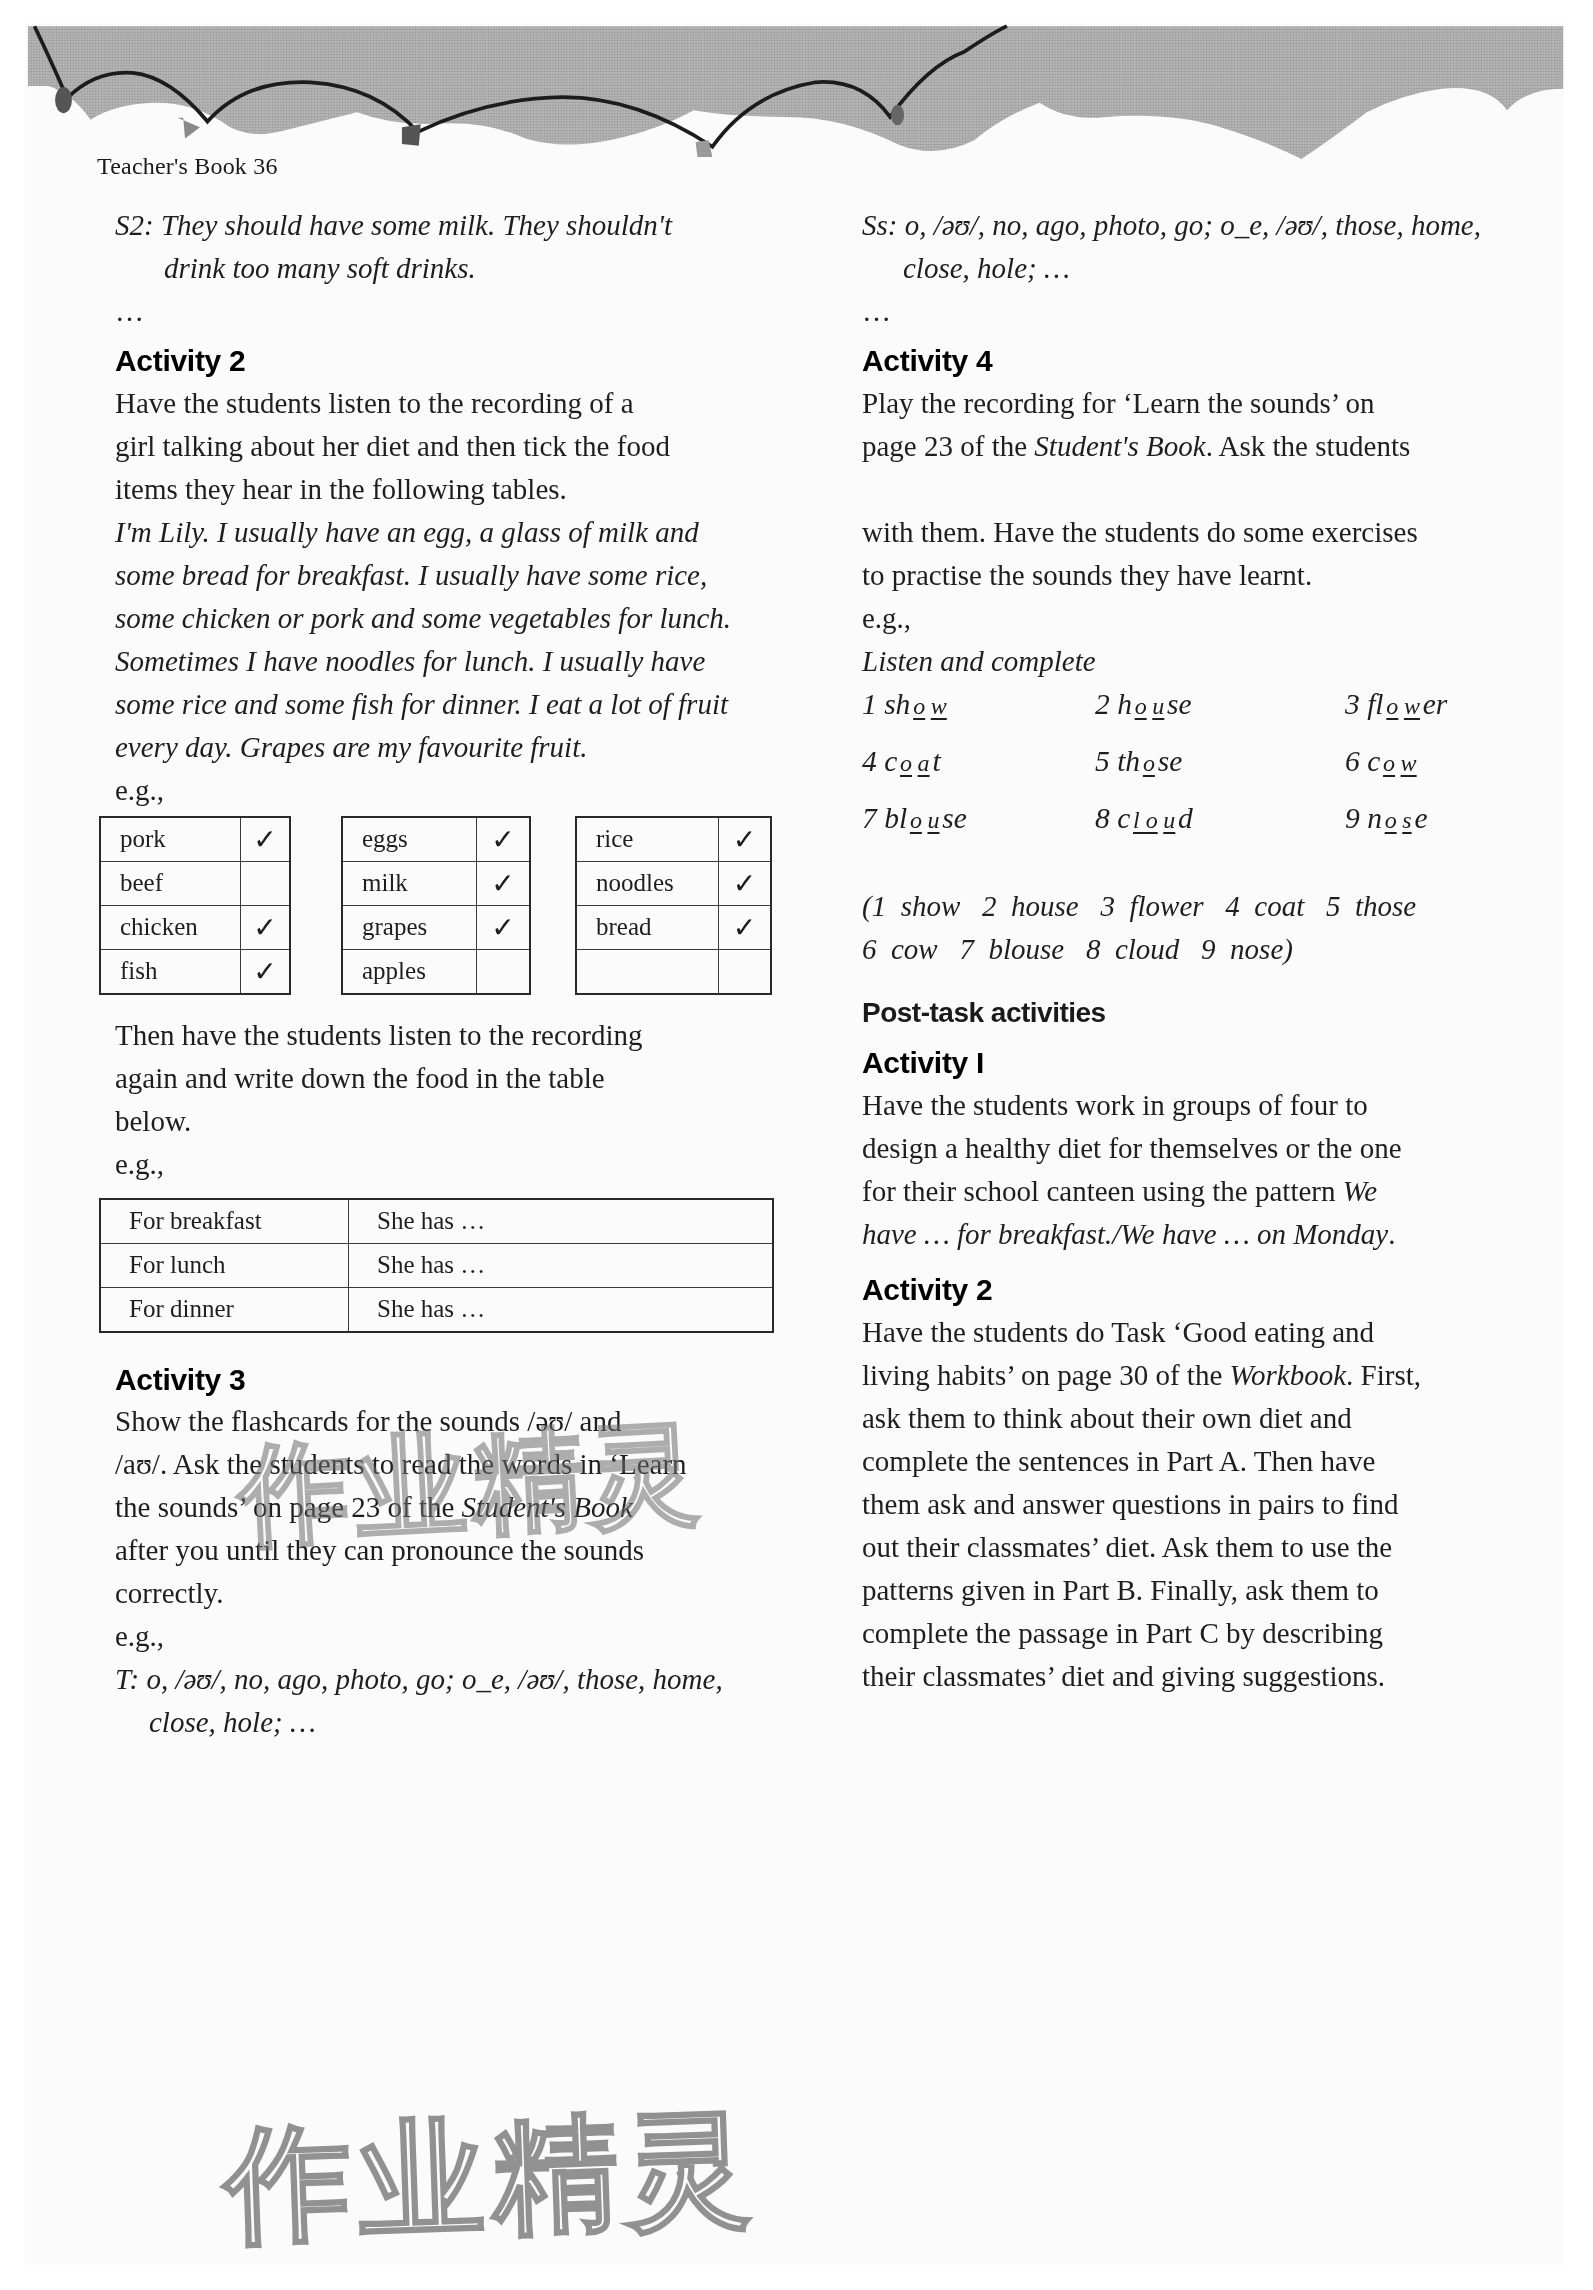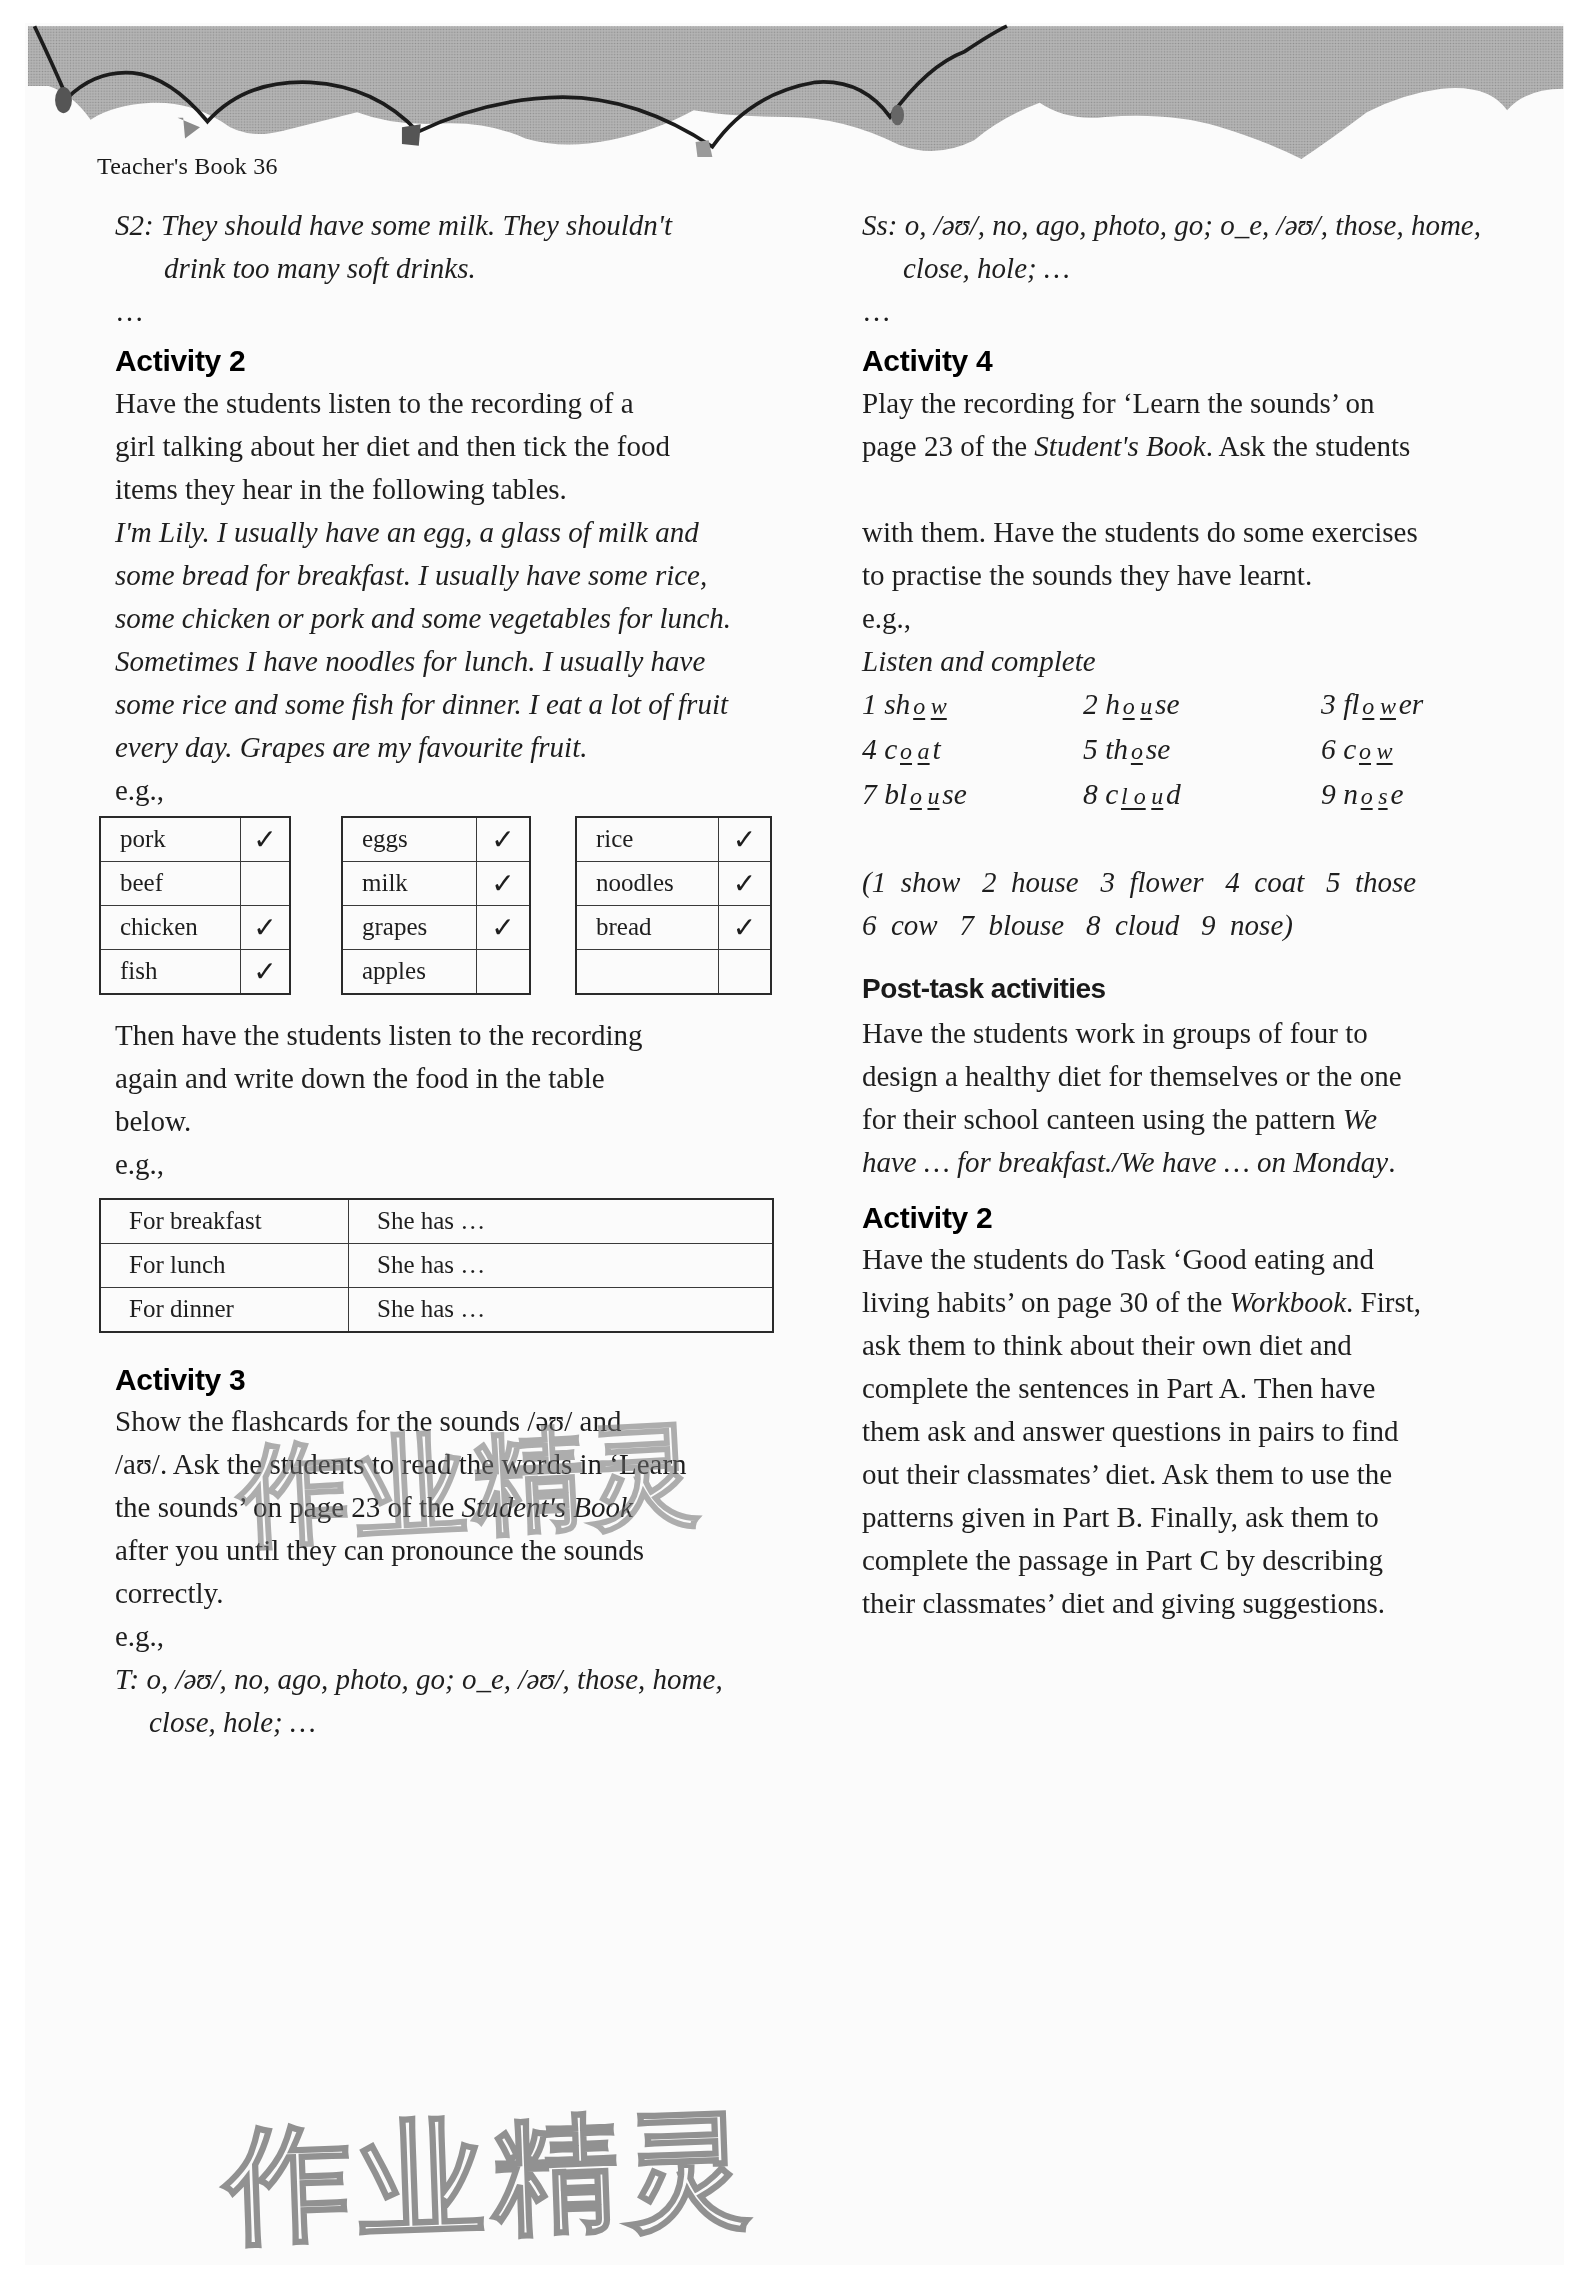--- a/index.html
+++ b/index.html
@@ -47,21 +47,21 @@
 
   
   .meal-table {
     border-collapse: collapse; border: 2.3px solid #2a2a2a; font-size: 25px;
     margin-left: -16px; margin-top: 11.2px; width: 675px;
   }
   .meal-table td { border: 1.9px solid #3a3a3a; height: 43px; padding: 0 0 0 28px; }
   .meal-table td.c1 { width: 219px; }
 
   
-  .lc-grid { display: grid; grid-template-columns: 221px 238px 206px; }
+  .lc-grid { display: grid; grid-template-columns: 221px 238px 206px; gap: 12px; }
   .lc-grid .cell { font-style: italic; font-size: 29.5px; line-height: 43px; white-space: nowrap; }
   .u { text-decoration: underline; text-underline-offset: 3.7px; font-size: 24px; margin: 0 2.8px; }
 
   .watermark-mid {
     position: absolute; left: 239px; top: 1410px; font-size: 111px; font-weight: bold;
     color: transparent; -webkit-text-stroke: 2.3px rgba(110,110,110,0.55);
     font-family: "DejaVu Sans", sans-serif; letter-spacing: 5.6px; transform: rotate(-3deg);
     pointer-events: none;
   }
   .watermark-bot {
@@ -249,20 +249,21 @@
     <div class="cell"><span>7</span>&nbsp;<span>bl</span><span class="u">o</span><span class="u">u</span><span>se</span></div>
     <div class="cell"><span>8</span>&nbsp;<span>c</span><span class="u">l o</span><span class="u">u</span><span>d</span></div>
     <div class="cell"><span>9</span>&nbsp;<span>n</span><span class="u">o</span><span class="u">s</span><span>e</span></div>
   </div>
 
   <p class="p i" style="white-space:pre;">
 <span>(1  show   2  house   3  flower   4  coat   5  those</span>
 <span>6  cow   7  blouse   8  cloud   9  nose)</span></p>
 
   <h2 class="h-sec" style="margin-top:20.6px">Post-task activities</h2>
+  <h3 class="h-act" style="margin-top:11.2px">Activity I</h3>
   <p class="p" style="margin-top:2.8px">
     <span>Have the students work in groups of four to</span><br>
     <span>design a healthy diet for themselves or the one</span><br>
     <span>for their school canteen using the pattern </span><span class="i">We</span><br>
     <span class="i">have … for breakfast./We have … on Monday</span><span>.</span>
   </p>
 
   <h3 class="h-act" style="margin-top:15px">Activity 2</h3>
   <p class="p" style="margin-top:2.8px">
     <span>Have the students do Task ‘Good eating and</span><br>

